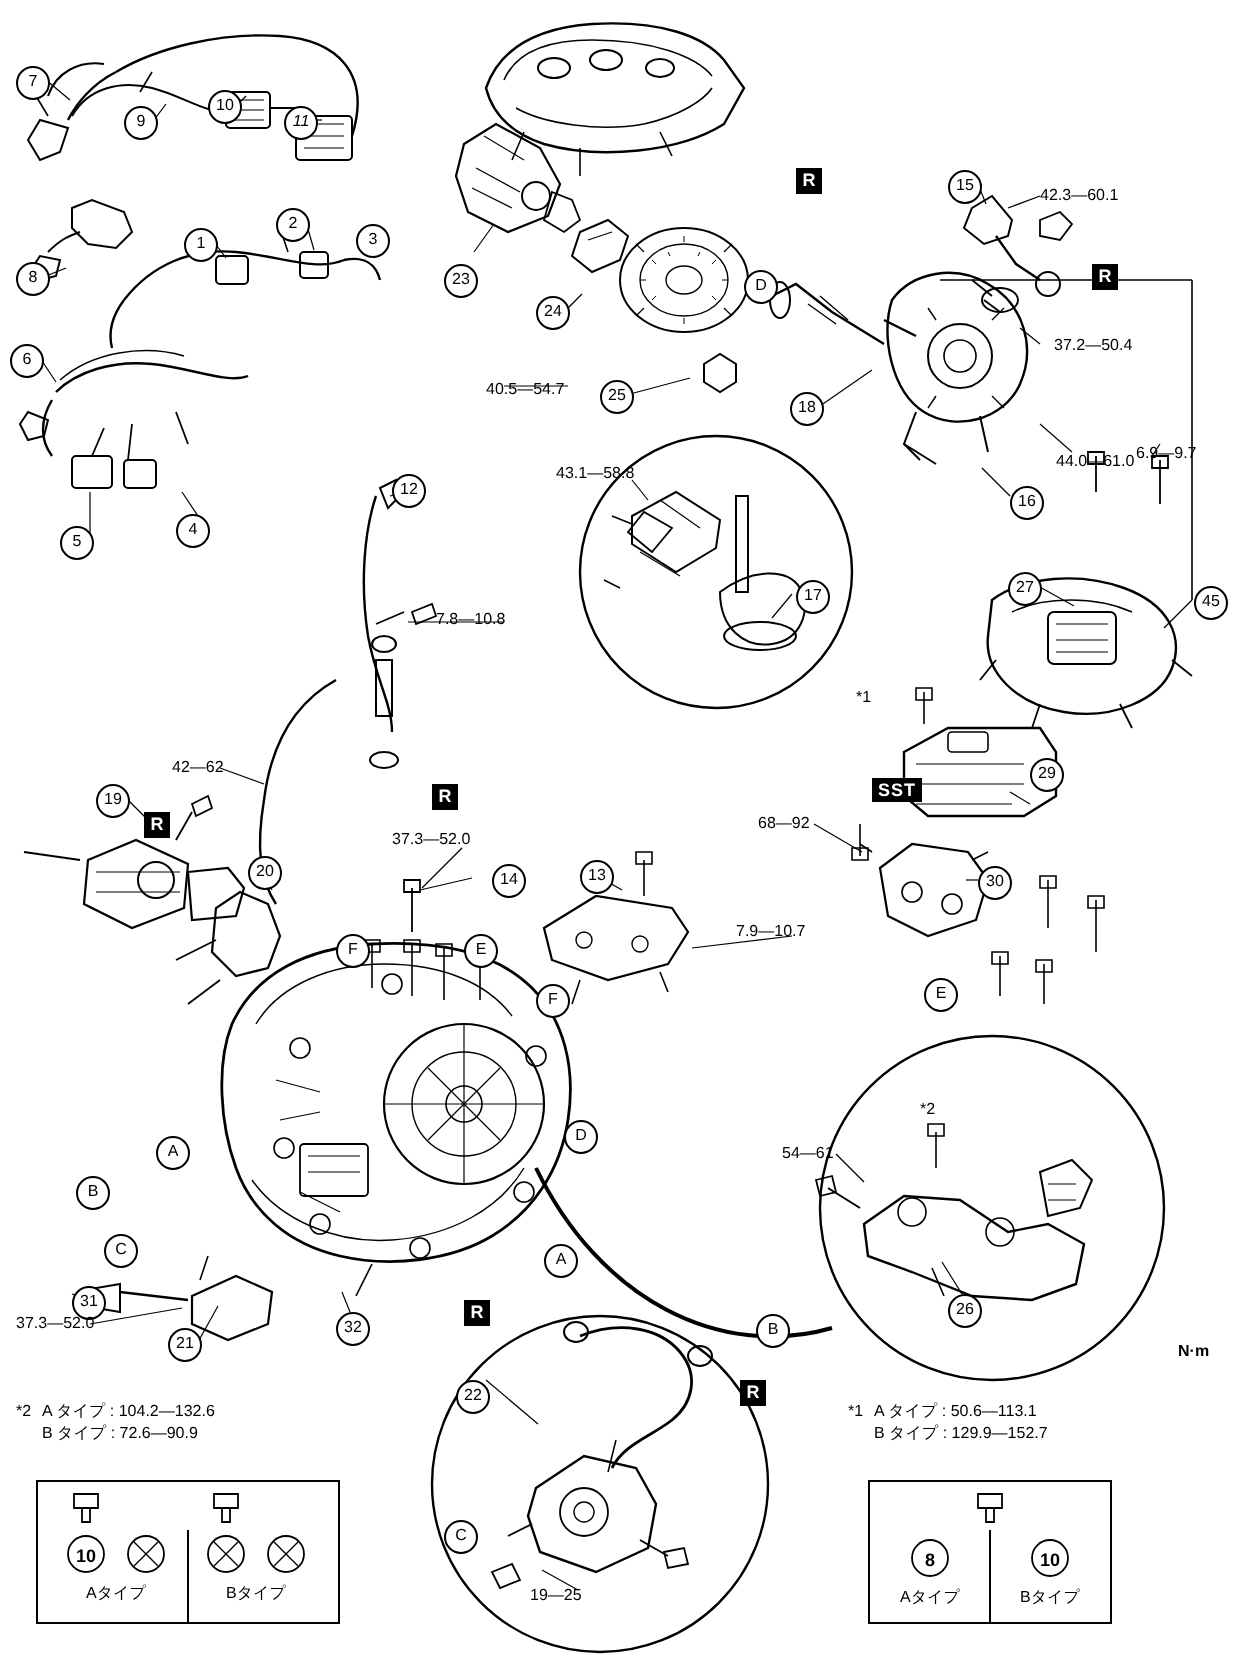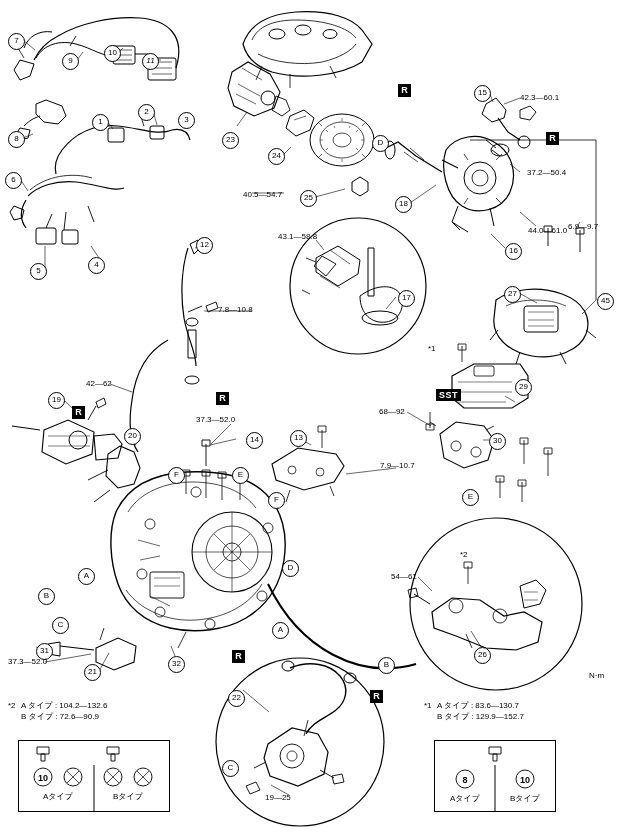--- a/index.html
+++ b/index.html
@@ -6,21 +6,21 @@
   body{width:620px;height:832px;font-family:"Liberation Sans",sans-serif;color:#000;}
   #sheet{position:relative;width:620px;height:832px;overflow:hidden;background:#fff;}
   .lbl{position:absolute;font-size:8px;line-height:9px;white-space:nowrap;}
   .cn{position:absolute;width:15px;height:15px;border:1.2px solid #000;border-radius:50%;
       font-size:8px;line-height:13px;text-align:center;background:#fff;font-weight:normal;}
   .rbox{position:absolute;width:13px;height:13px;background:#000;color:#fff;font-size:9px;
         line-height:13px;text-align:center;font-weight:bold;}
   .sst{position:absolute;background:#000;color:#fff;font-size:9px;font-weight:bold;
        padding:1px 3px;letter-spacing:.5px;}
   .plus{position:absolute;font-size:8px;}
-  .nm{position:absolute;font-size:8px;font-weight:normal;}
+  .nm{position:absolute;font-size:8px;font-weight:bold;}
   .tbl{position:absolute;border:1.2px solid #000;background:#fff;}
   svg{position:absolute;left:0;top:0;}
   .cap{position:absolute;font-size:8px;line-height:11px;white-space:nowrap;}
 </style>
 </head>
 <body>
 
 <div id="sheet">
 
 <svg width="620" height="832" viewBox="0 0 620 832">
@@ -348,21 +348,21 @@
 <div class="lbl" style="left:520px;top:93px;">42.3—60.1</div>
 <div class="lbl" style="left:527px;top:168px;">37.2—50.4</div>
 <div class="lbl" style="left:528px;top:209px;margin-top:17px;">44.0—61.0</div>
 <div class="lbl" style="left:568px;top:222px;">6.9—9.7</div>
 <div class="lbl" style="left:243px;top:190px;">40.5—54.7</div>
 <div class="lbl" style="left:278px;top:232px;">43.1—58.8</div>
 <div class="lbl" style="left:218px;top:305px;">7.8—10.8</div>
 <div class="lbl" style="left:86px;top:379px;">42—62</div>
 <div class="lbl" style="left:196px;top:415px;">37.3—52.0</div>
 <div class="lbl" style="left:379px;top:407px;">68—92</div>
-<div class="lbl" style="left:380px;top:461px;">7.9—10.7</div>
+<div class="lbl" style="left:368px;top:461px;">7.9—10.7</div>
 <div class="lbl" style="left:391px;top:572px;">54—61</div>
 <div class="lbl" style="left:8px;top:657px;">37.3—52.0</div>
 <div class="lbl" style="left:265px;top:793px;">19—25</div>
 
 <div class="plus" style="left:428px;top:344px;">*1</div>
 <div class="plus" style="left:460px;top:550px;">*2</div>
 
 <div class="nm" style="left:589px;top:671px;">N·m</div>
 
 <div style="position:absolute;left:8px;top:700px;width:180px;">
@@ -391,21 +391,21 @@
       <text x="24" y="40" font-size="9" text-anchor="middle" font-family="Liberation Sans, sans-serif" font-weight="bold">10</text>
     </svg>
     <span class="cap" style="left:24px;top:50px;">Aタイプ</span>
     <span class="cap" style="left:94px;top:50px;">Bタイプ</span>
   </div>
 </div>
 
 <div style="position:absolute;left:424px;top:700px;width:190px;">
   <div style="position:relative;height:26px;">
     <span class="plus" style="left:0;top:1px;">*1</span>
-    <span class="cap" style="left:13px;top:0;">A タイプ : 83.6—130.7</span>
+    <span class="cap" style="left:13px;top:0;">A タイプ : 50.6—113.1</span>
     <span class="cap" style="left:13px;top:11px;">B タイプ : 129.9—152.7</span>
   </div>
 </div>
 
 <div class="tbl" style="left:434px;top:740px;width:120px;height:70px;">
   <div style="position:relative;width:120px;height:70px;">
     <svg width="120" height="70" viewBox="0 0 120 70">
       <g stroke="#000" fill="none" stroke-width="0.9">
         <path d="M54 6 l12 0 0 7 -12 0z M58 13 l4 0 0 7 -4 0z"></path>
         <path d="M60 24 l0 46" stroke-width="1"></path>

